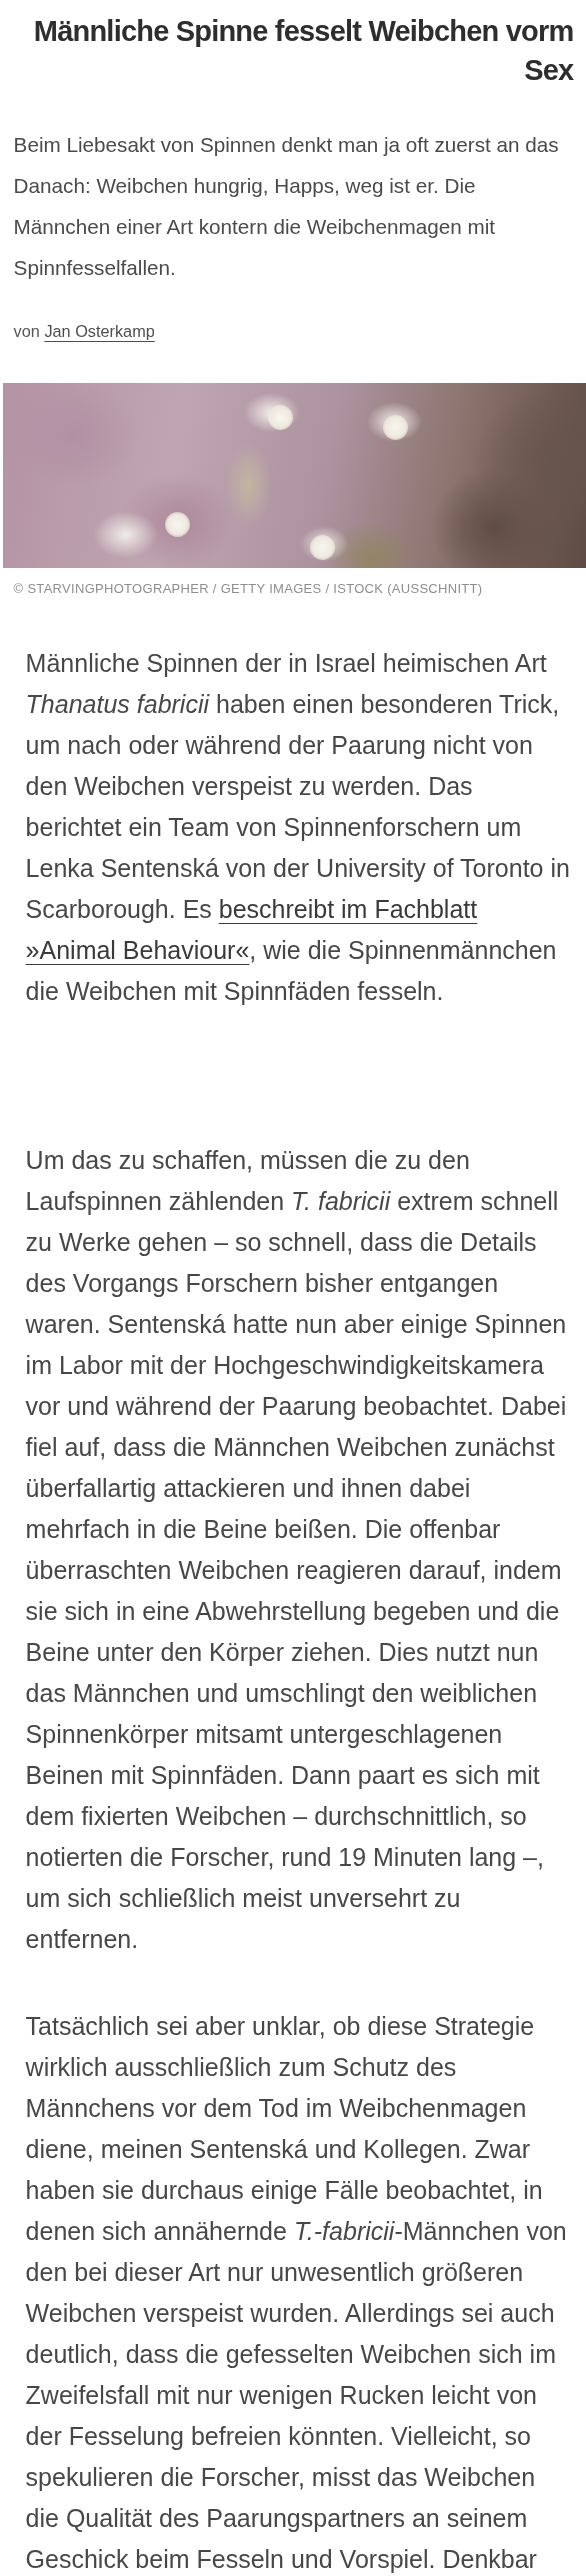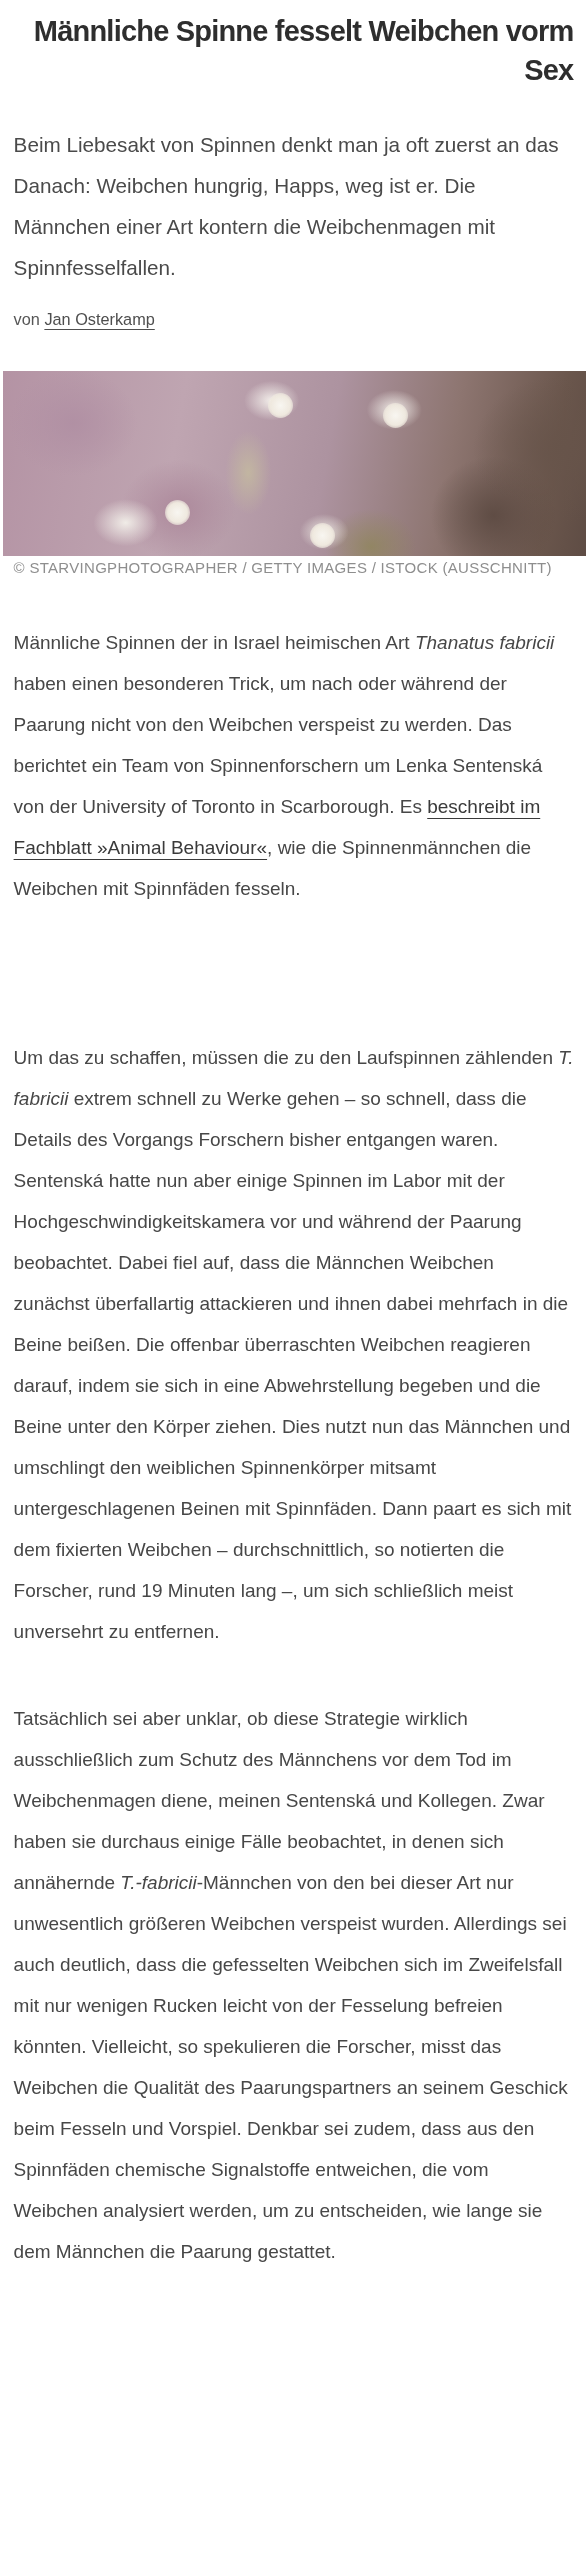--- a/index.html
+++ b/index.html
@@ -32,21 +32,21 @@
     text-align:right;
   }
   .article-teaser{
     margin:34px 0 0 0;
     font-size:20.7px;
     line-height:41px;
     font-weight:300;
     color:var(--teaser-color);
   }
   .byline{
-    margin:20px 0 0 0;
+    margin:32px 0 0 0;
     font-size:16.3px;
     line-height:22px;
     font-weight:300;
     color:#565656;
   }
   .byline a{
     color:#4e4e4e;
     text-decoration:underline;
     text-decoration-thickness:1.1px;
     text-underline-offset:3.8px;
@@ -73,30 +73,30 @@
   .hero .flower-center{
     position:absolute;
     width:25px;height:25px;border-radius:50%;
     background:radial-gradient(circle,#f8f6f1 0%,#efe9df 55%, rgba(239,233,223,0) 100%);
     filter:blur(0.5px);
   }
   .ad-slot{
     height:82px;
   }
   .image-credit{
-    margin:4px 0 0 0;
-    font-size:15px;
+    margin:13px 0 0 0;
+    font-size:13px;
     line-height:16.3px;
     letter-spacing:0.3px;
     color:var(--credit-color);
     font-weight:400;
   }
   .article-body p{
-    margin:46px 0 0 0;
-    font-size:19px;
+    margin:46px 0 0 12px;
+    font-size:25px;
     line-height:41px;
     font-weight:300;
     color:var(--body-color);
   }
   .article-body p em{
     font-style:italic;
   }
   .article-body a{
     color:var(--link-color);
     text-decoration:underline;

